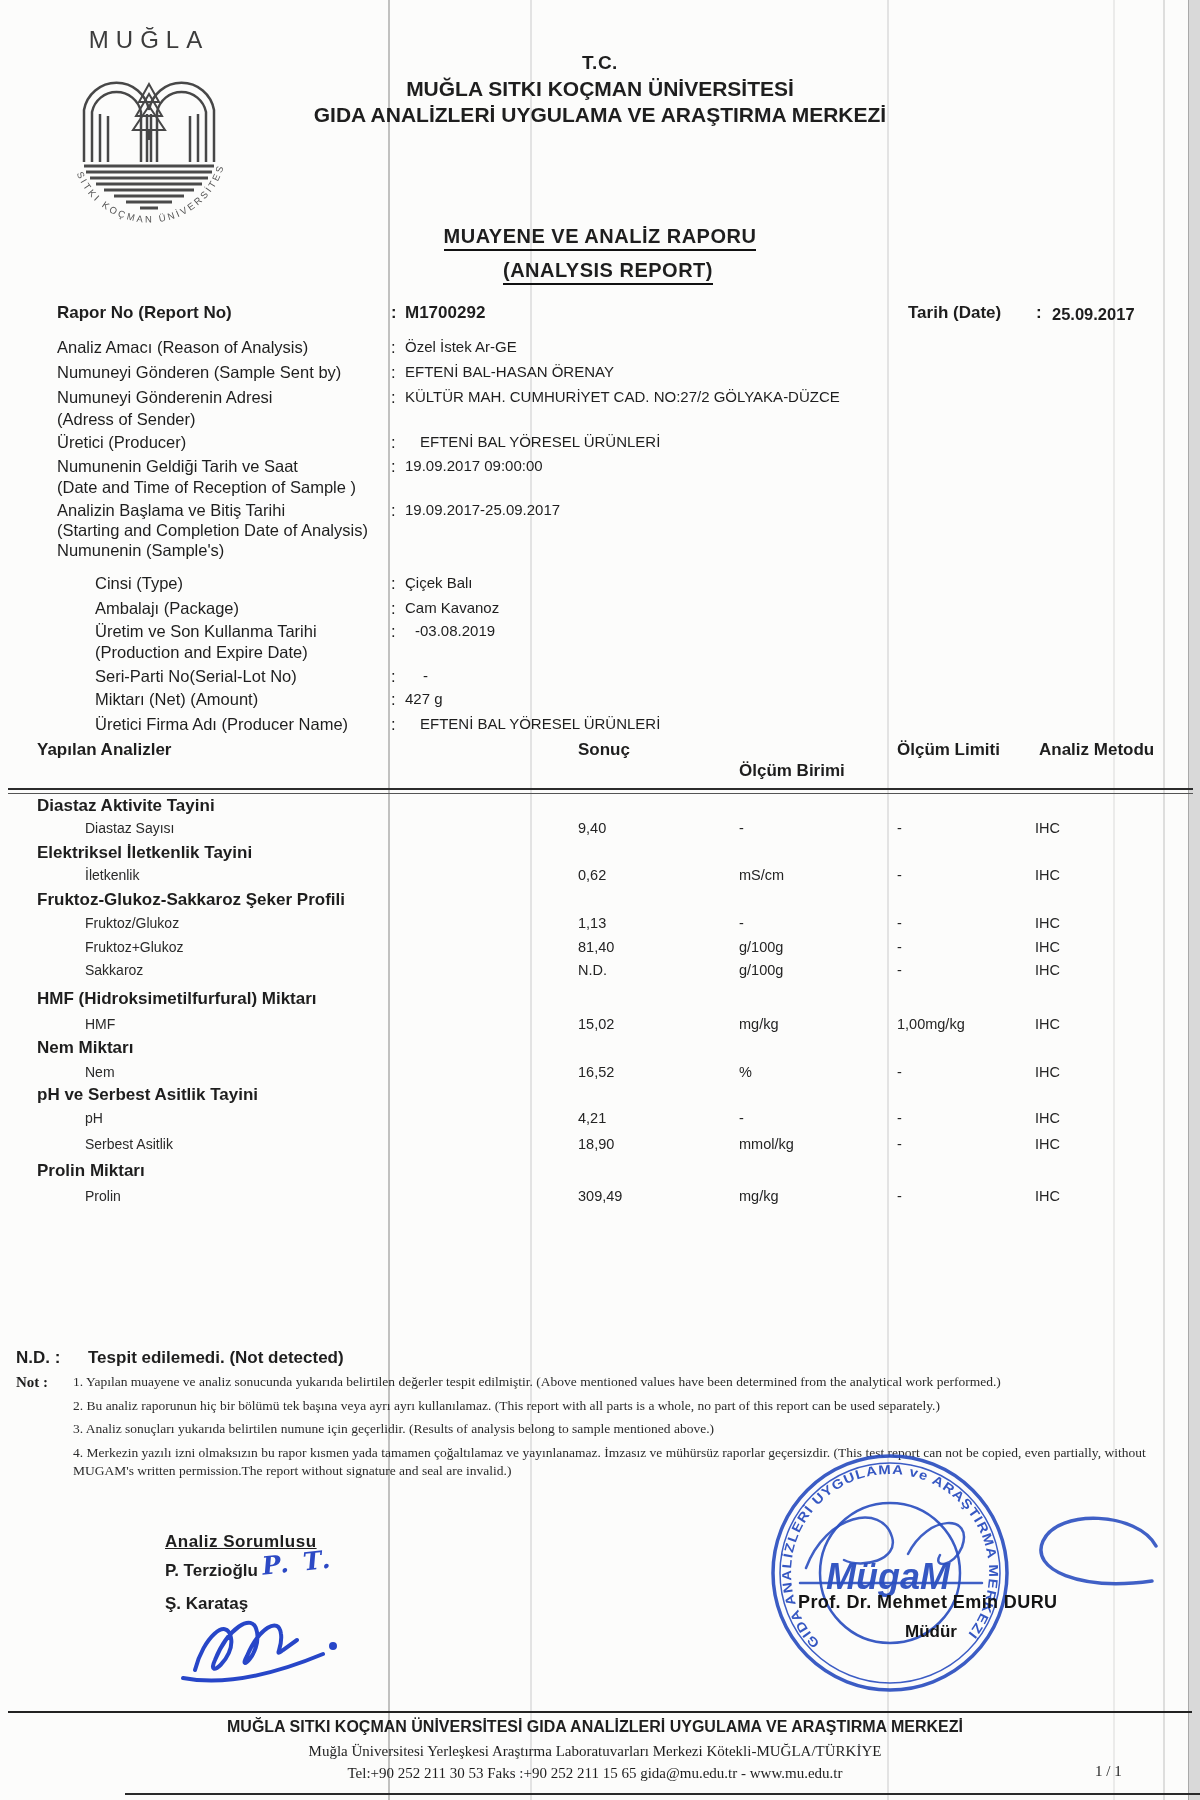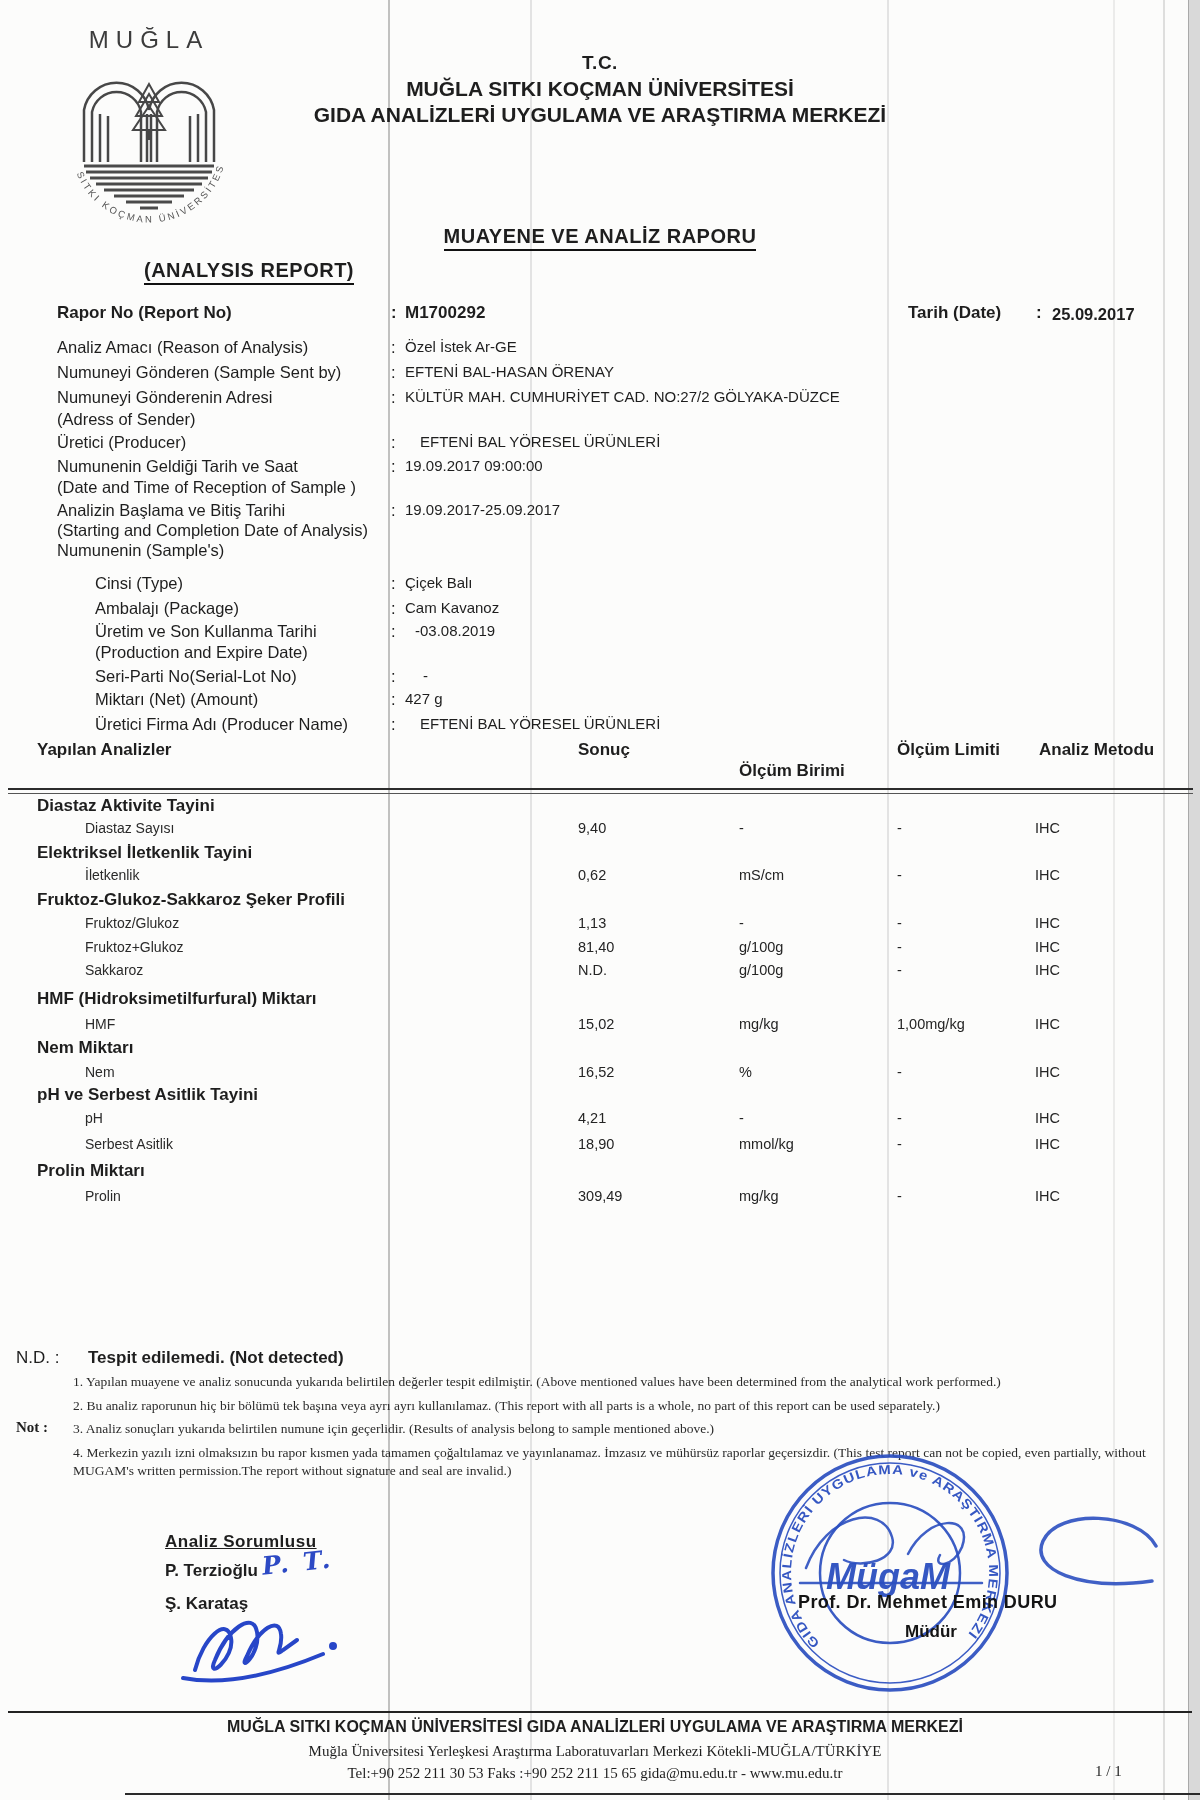--- a/index.html
+++ b/index.html
@@ -5,21 +5,21 @@
   html,body{margin:0;padding:0;background:#ffffff;}
   .page{position:relative;width:1200px;height:1800px;background:#fcfcfb;overflow:hidden;
         font-family:"Liberation Sans",sans-serif;color:#1e1e1e;}
   .abs{position:absolute;white-space:nowrap;}
   
   .hdr{position:absolute;left:150px;top:0;width:900px;text-align:center;}
   .tc{position:absolute;top:52px;left:0;width:100%;font-size:19px;font-weight:bold;letter-spacing:.5px;}
   .uni{position:absolute;top:77px;left:0;width:100%;font-size:21px;font-weight:bold;}
   .cen{position:absolute;top:103px;left:0;width:100%;font-size:21px;font-weight:bold;}
   .title1{position:absolute;top:225px;left:150px;width:900px;text-align:center;}
-  .title2{position:absolute;top:259px;left:144px;width:900px;text-align:left;}
+  .title2{position:absolute;top:259px;left:158px;width:900px;text-align:center;}
   .title1 span,.title2 span{display:inline-block;border-bottom:2.5px solid #111;padding-bottom:1px;
         font-size:20px;font-weight:bold;letter-spacing:.5px;}
   
   .frow{position:absolute;left:0;width:1200px;height:24px;}
   .f-label{position:absolute;left:57px;font-size:16.5px;}
   .f-label.ind{left:95px;}
   .f-colon{position:absolute;left:391px;font-size:16.5px;}
   .f-value{position:absolute;left:405px;font-size:15px;}
   .f-sub{position:absolute;font-size:16.5px;}
   .bold{font-weight:bold;}
@@ -33,24 +33,24 @@
   .thsub{font-weight:normal;font-size:16px;}
   .rule2{position:absolute;left:8px;top:788px;width:1185px;height:3px;
          border-top:2px solid #2c2c2c;border-bottom:1px solid #555;}
   .trow{position:absolute;left:0;width:1200px;height:22px;}
   .tg{position:absolute;left:37px;font-weight:bold;font-size:17px;}
   .ti{position:absolute;left:85px;font-size:14px;color:#2a2a2a;}
   .tc2{position:absolute;font-size:14.5px;color:#242424;}
   .tres{left:578px;} .tunit{left:739px;} .tloq{left:897px;} .tmet{left:1035px;}
   
   .nd{position:absolute;top:1348px;left:0;width:1200px;}
-  .nd-l{position:absolute;left:16px;font-weight:normal;font-size:17px;}
+  .nd-l{position:absolute;left:16px;font-weight:bold;font-size:17px;}
   .nd-t{position:absolute;left:88px;font-weight:bold;font-size:17px;}
   .not-l{position:absolute;top:1374px;left:16px;font-weight:bold;font-size:15px;
-         font-family:"Liberation Serif",serif;margin-top:45px;}
+         font-family:"Liberation Serif",serif;}
   .note{position:absolute;left:73px;font-family:"Liberation Serif",serif;font-size:13.5px;
         color:#2b2b2b;white-space:nowrap;}
   .note.wrap{white-space:normal;width:1122px;line-height:18px;}
   
   .sig-title{position:absolute;top:1532px;left:165px;font-size:17px;font-weight:bold;
              text-decoration:underline;letter-spacing:.5px;}
   .sig-n1{position:absolute;top:1561px;left:165px;font-size:17px;font-weight:bold;}
   .sig-n2{position:absolute;top:1594px;left:165px;font-size:17px;font-weight:bold;}
   .sig-init{position:absolute;top:1548px;left:262px;font-family:"DejaVu Serif",serif;
             font-style:italic;font-weight:bold;font-size:25px;color:#2c49c4;

